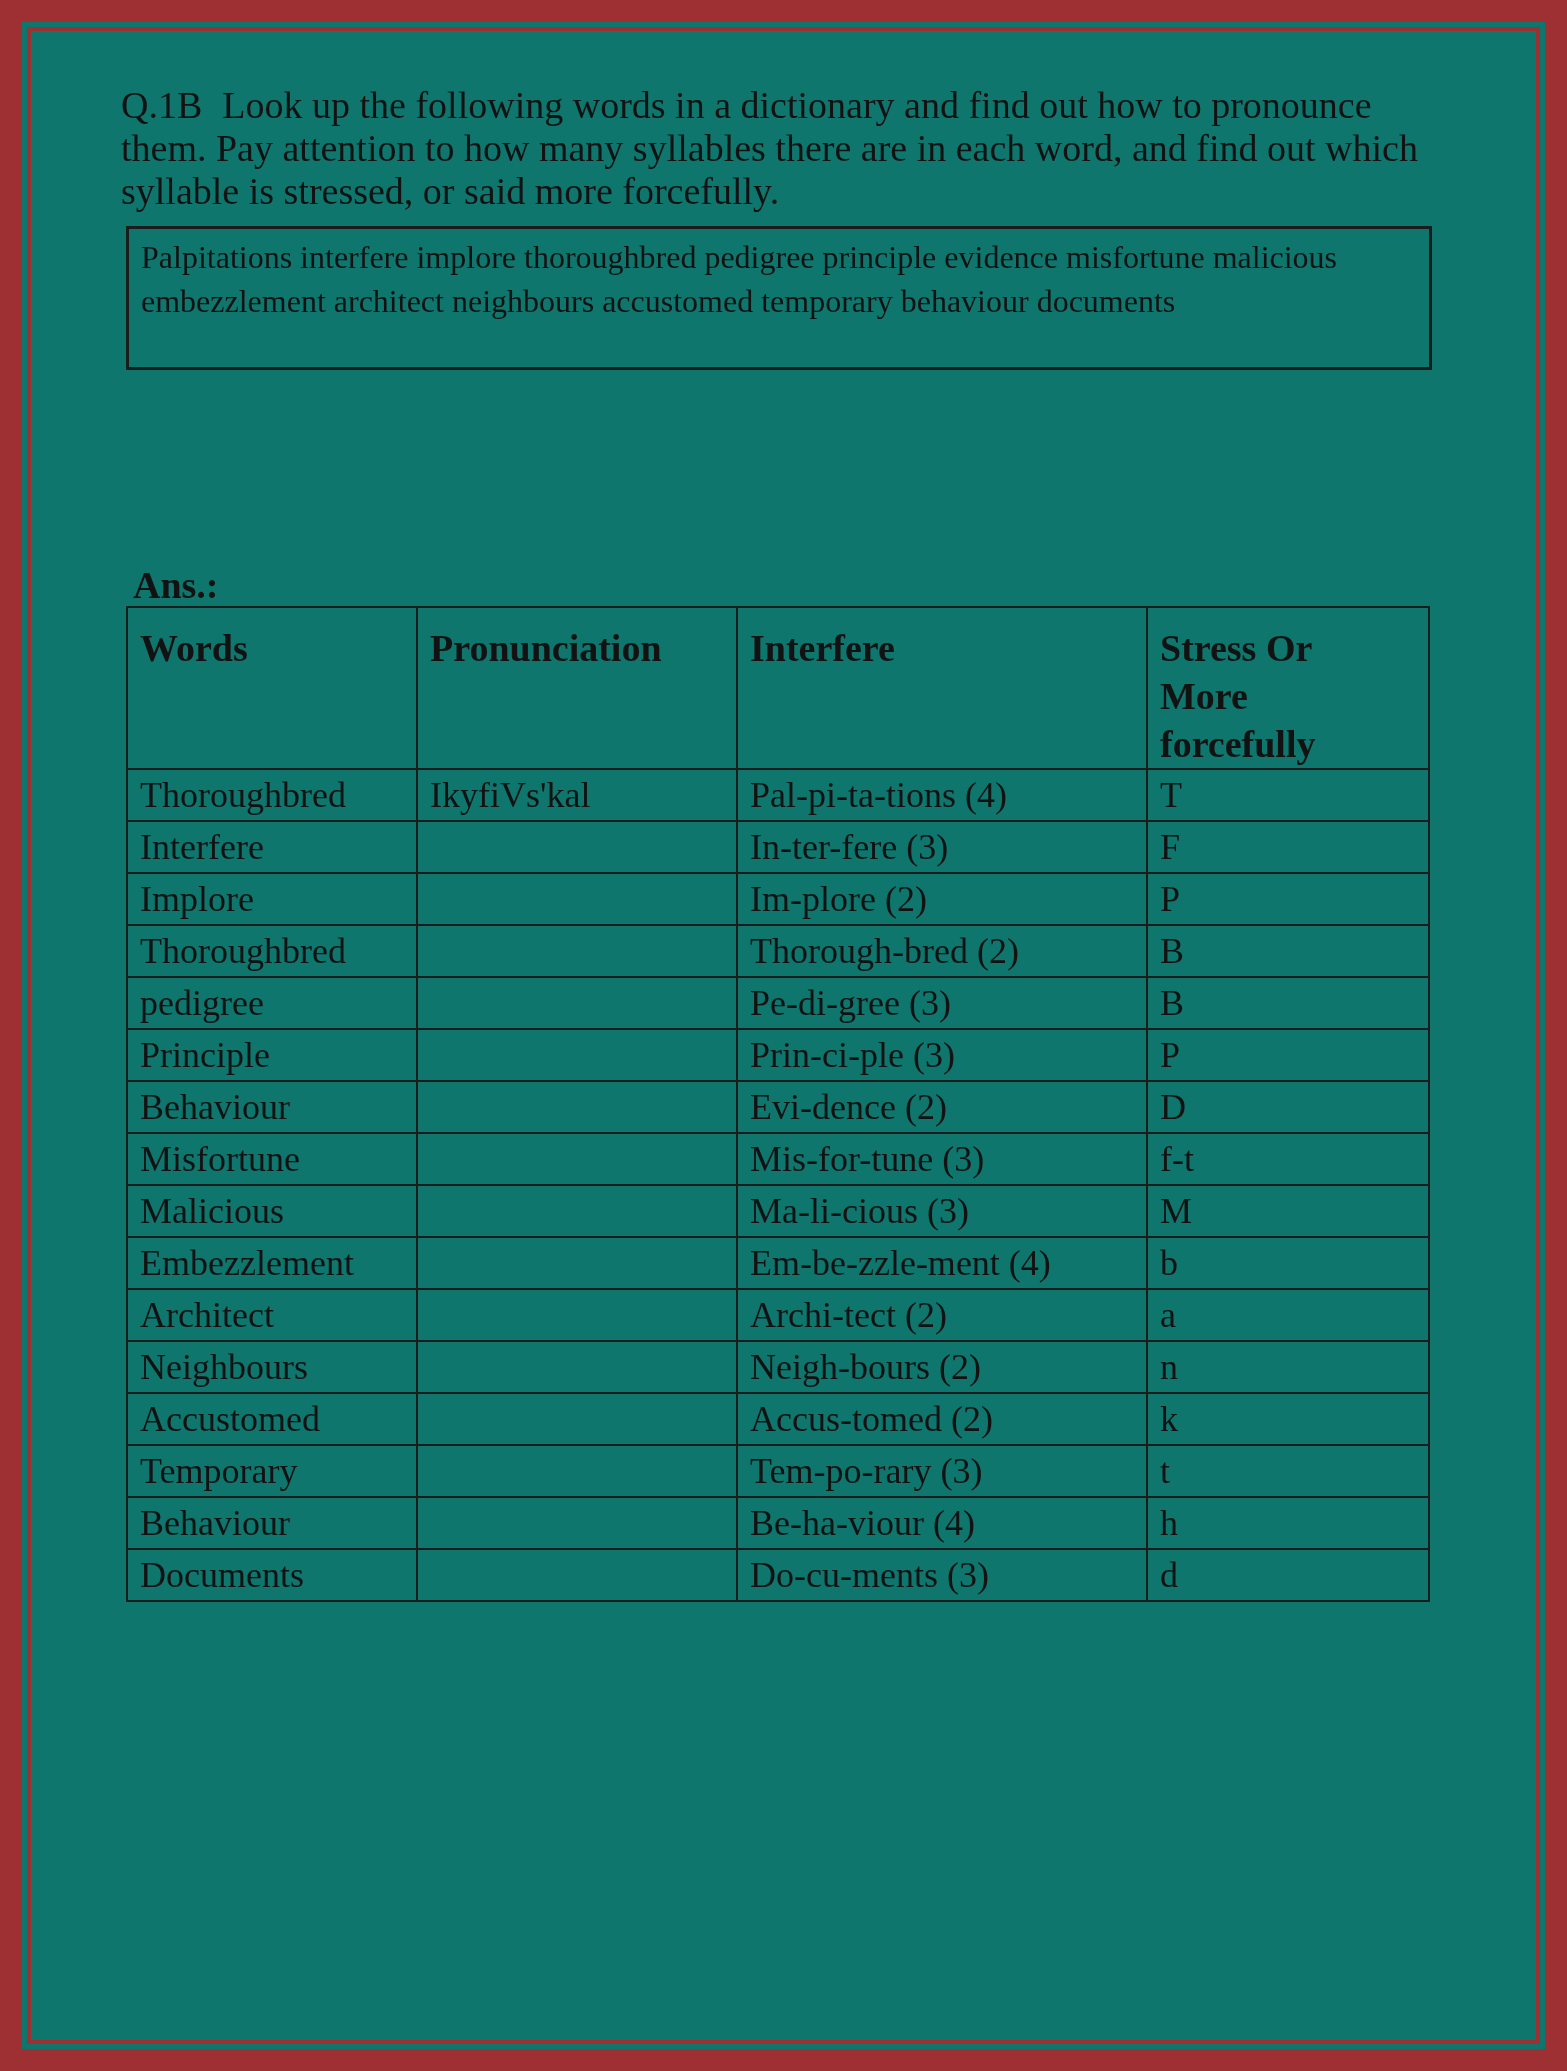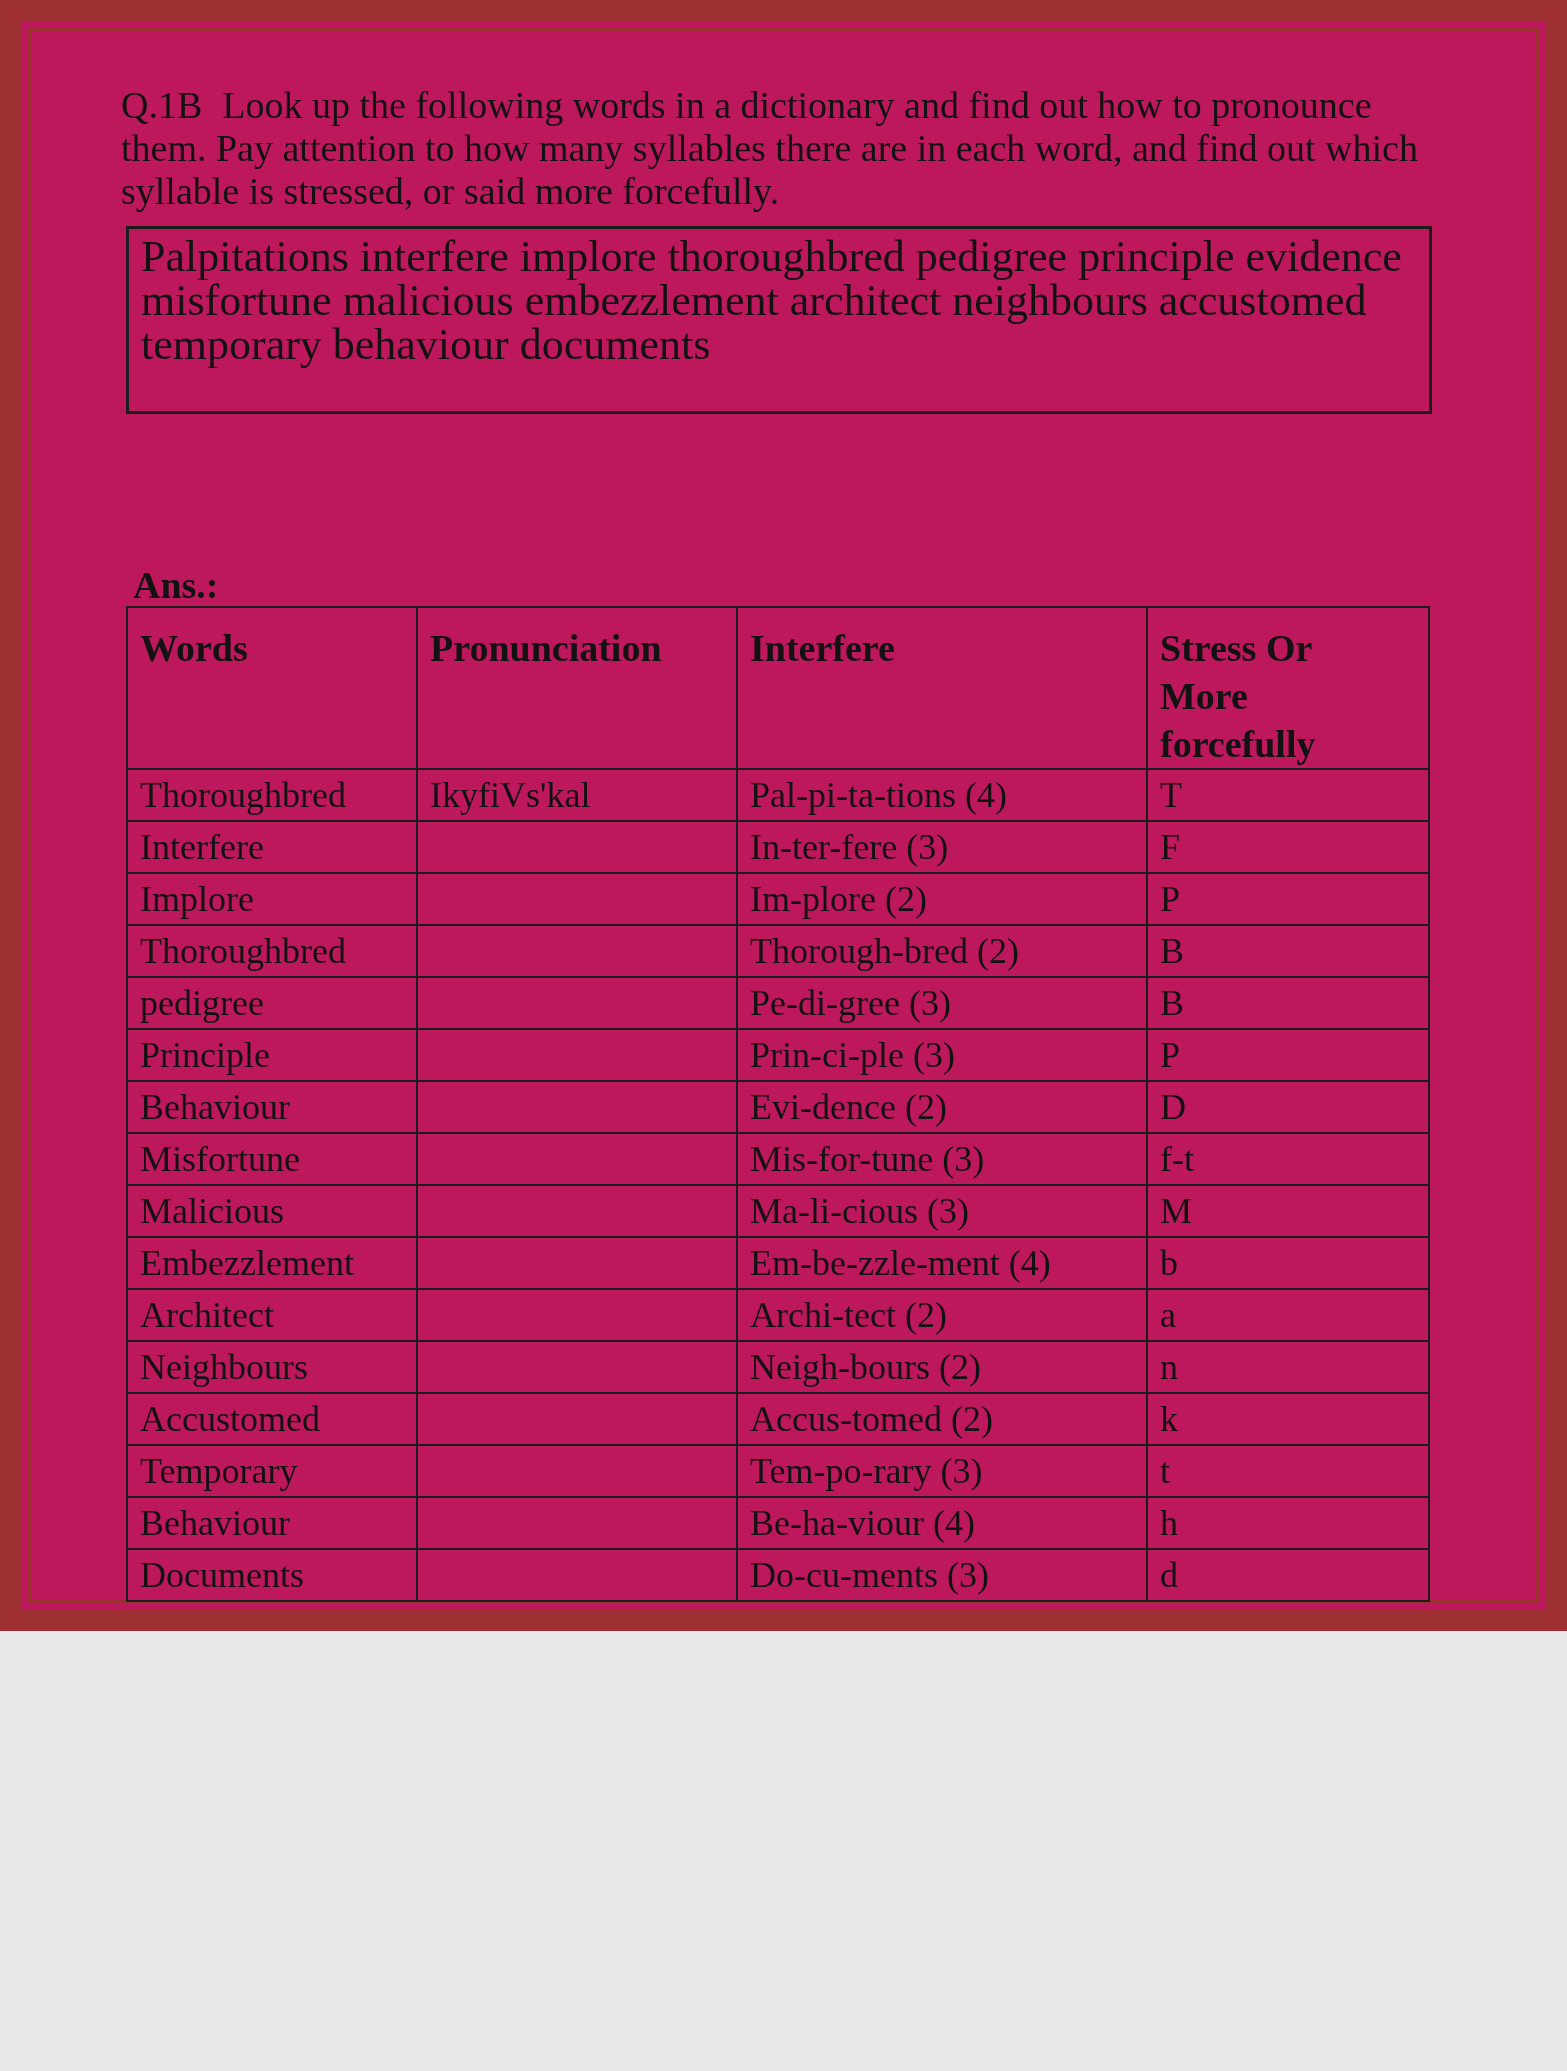--- a/index.html
+++ b/index.html
@@ -1,21 +1,21 @@
 <!DOCTYPE html>
 <html><head>
 <meta charset="utf-8">
 <style>
   html, body { margin: 0; padding: 0; background: #e8e8e8; }
   .page {
     position: relative;
     width: 1567px;
-    height: 1631px;
+    height: 2071px;
     box-sizing: border-box;
-    background: #be185d;
+    background: #0f766e;
     border: 22px solid #9e3034;
     overflow: hidden;
     font-family: "Liberation Serif", "DejaVu Serif", serif;
     color: #121212;
   }
   
   .inner-frame {
     position: absolute;
     top: 5px; left: 5px; right: 5px; bottom: 5px;
     border: 4px solid #9e3034;
@@ -32,21 +32,21 @@
   }
   .question .qlabel { margin-right: 20px; }
   .wordbox {
     position: absolute;
     left: 104px;
     top: 204px;
     width: 1306px;
     box-sizing: border-box;
     border: 3px solid #1c1c1c;
     padding: 6px 12px 44px 12px;
-    font-size: 44px;
+    font-size: 32px;
     line-height: 44px;
   }
   .ans-label {
     position: absolute;
     left: 102px;
     top: 532px;
     margin: 9px;
     font-size: 38px;
     font-weight: bold;
   }

